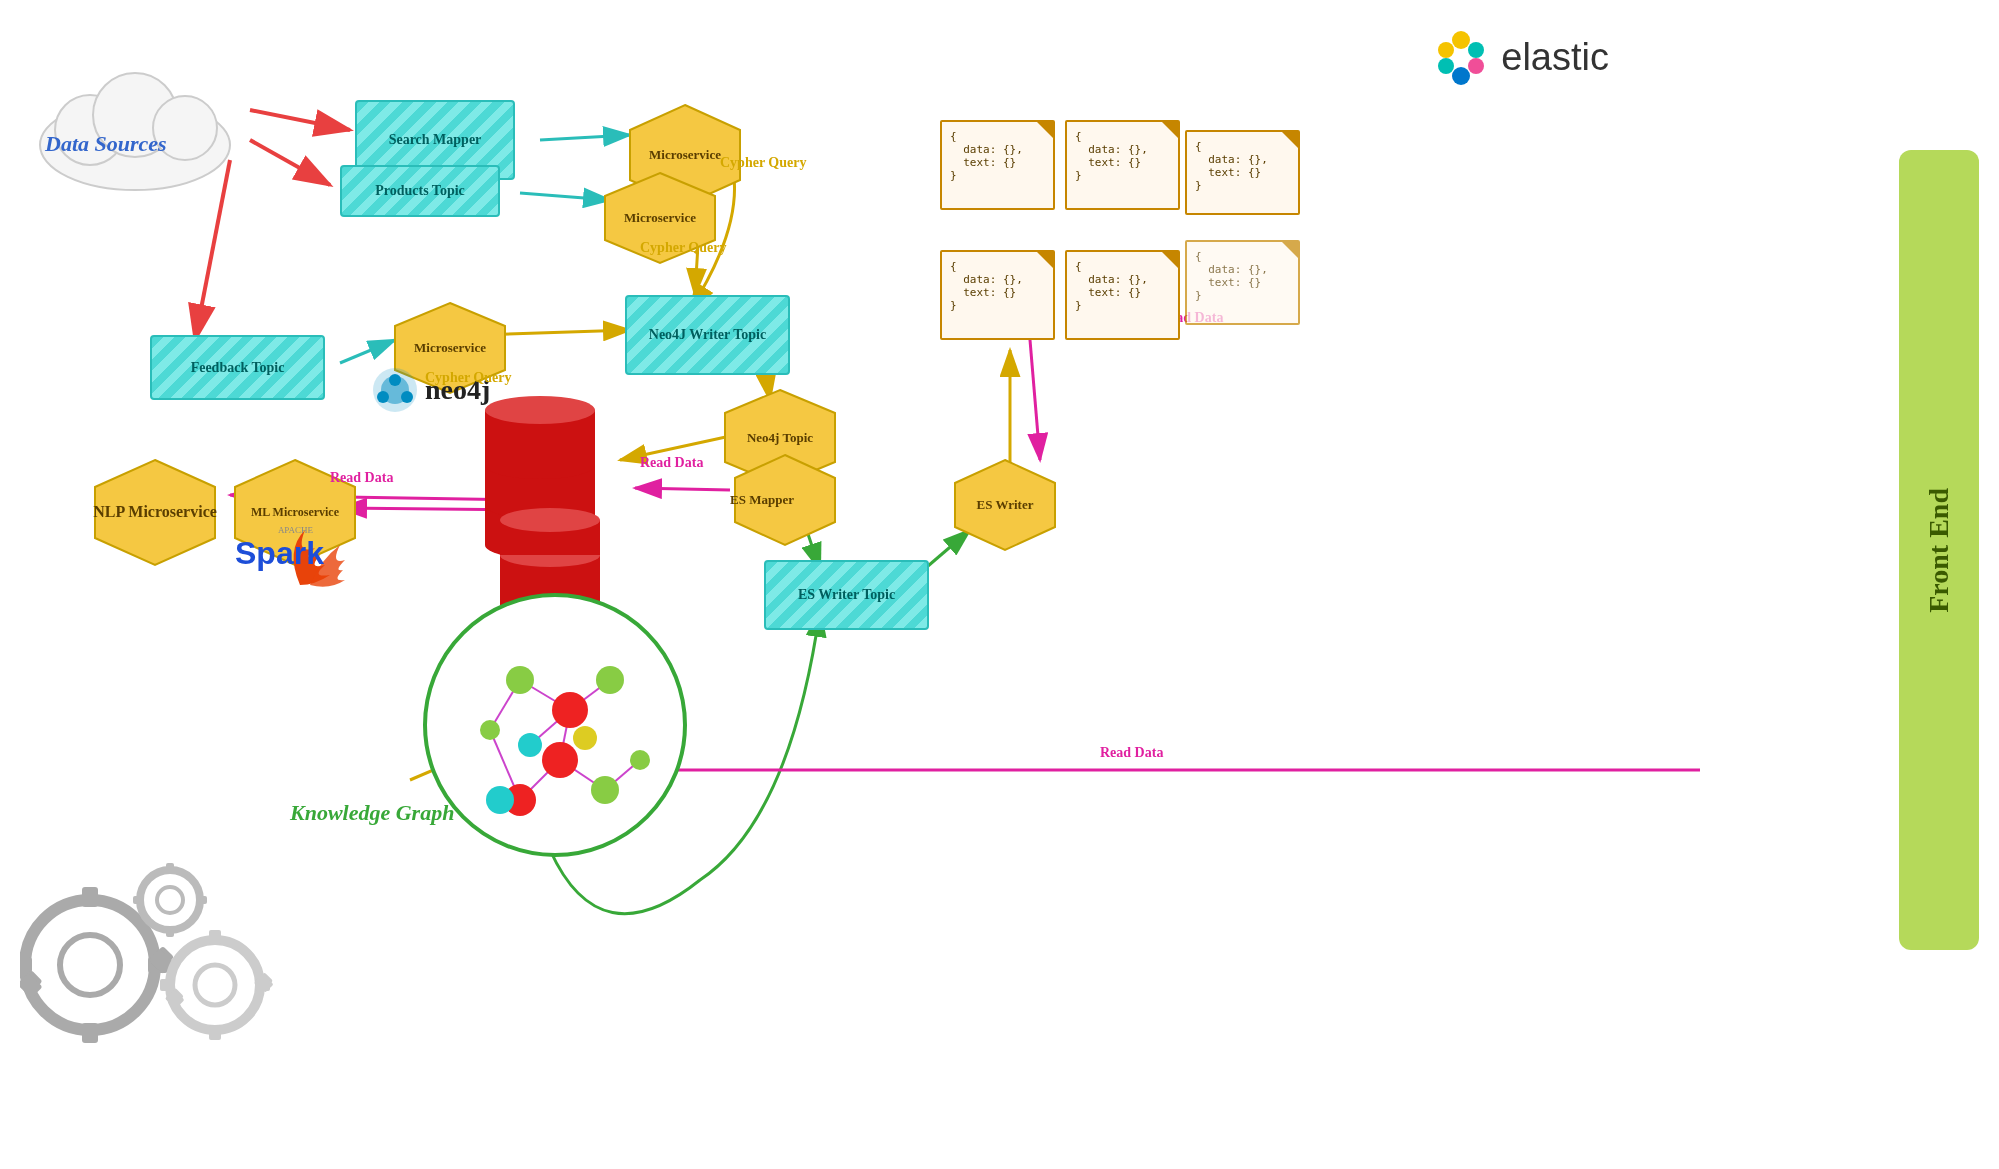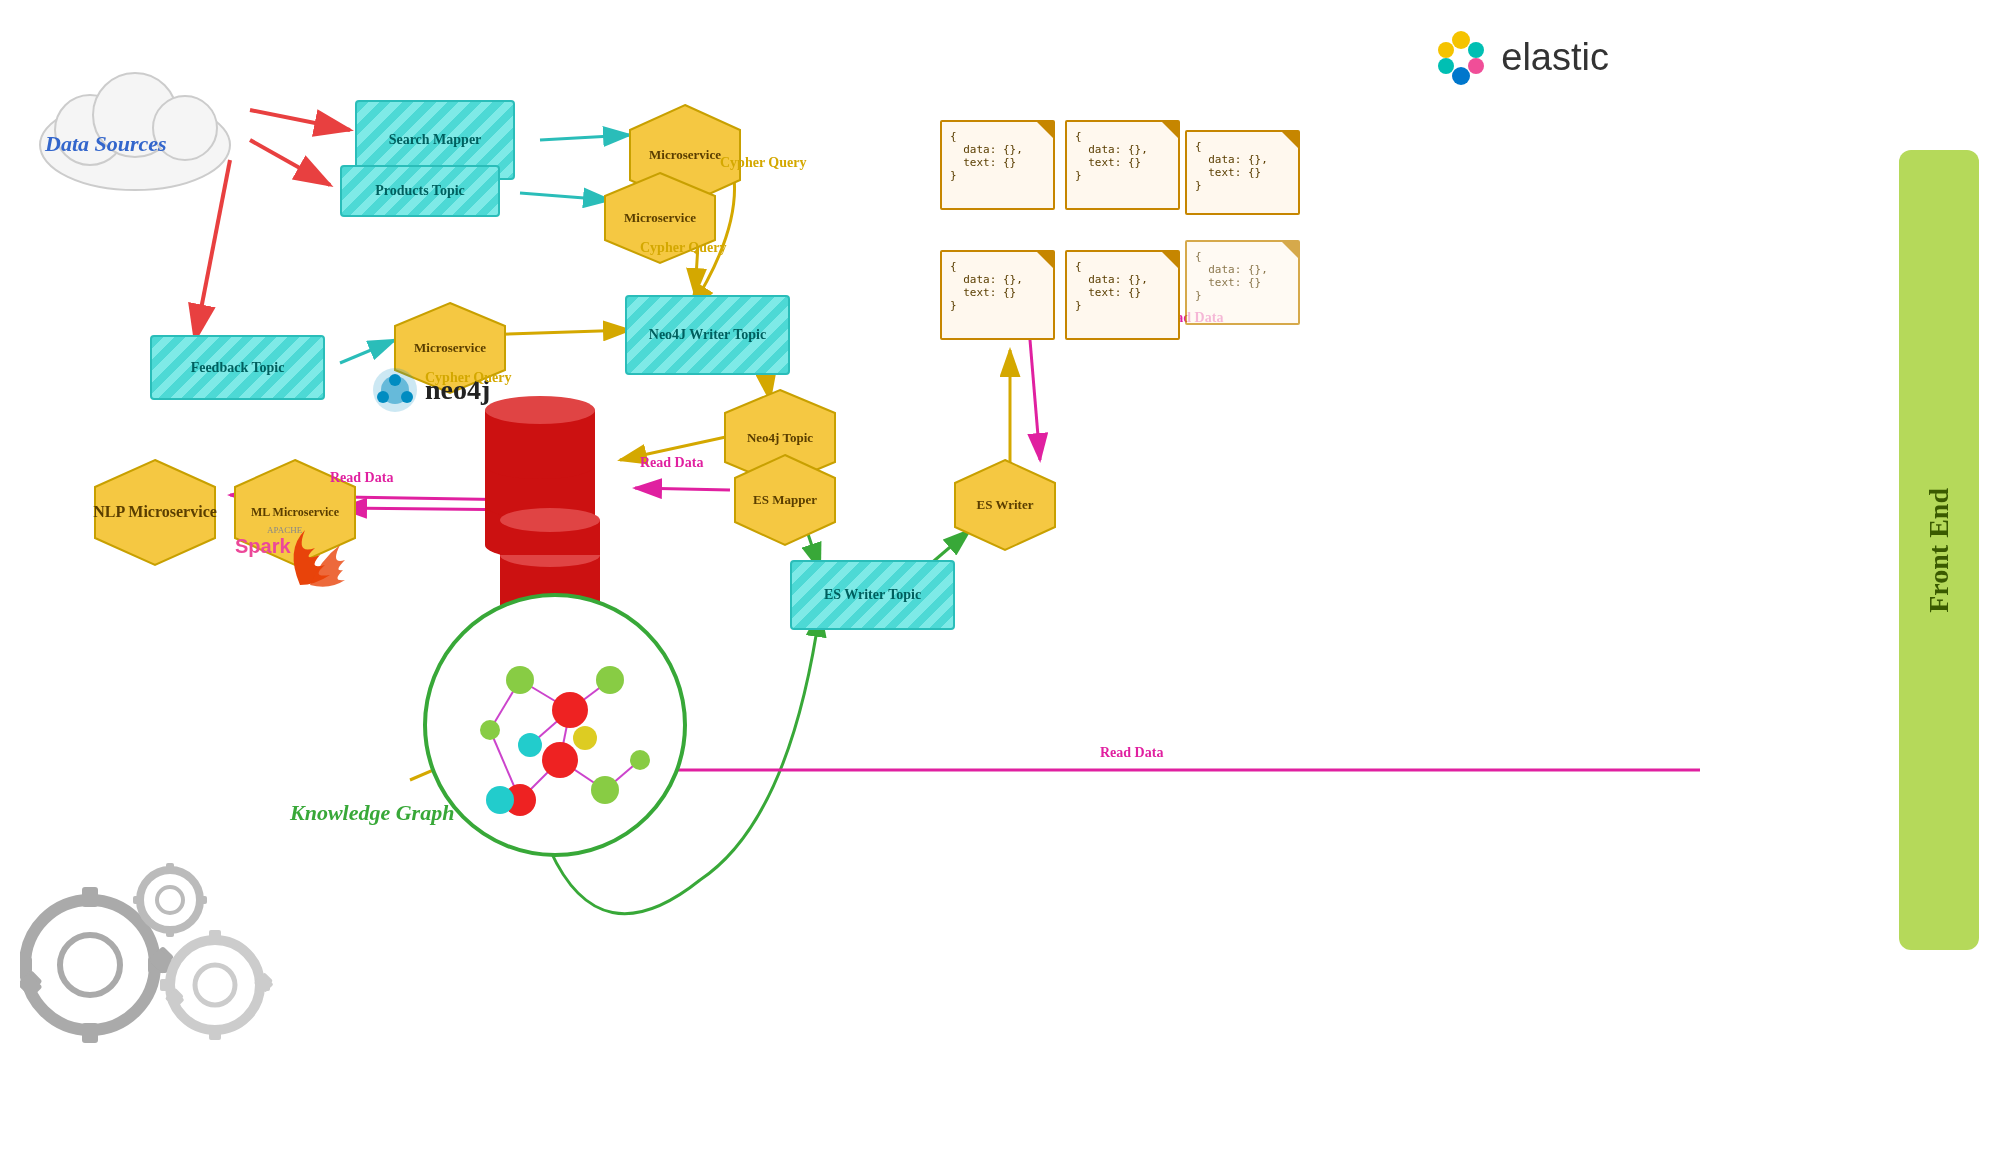--- a/index.html
+++ b/index.html
@@ -200,21 +200,21 @@
   </div>
 
   <div class="topic-box" style="left:150px;top:335px;width:175px;height:65px;">
     <span>Feedback Topic</span>
   </div>
 
   <div class="topic-box" style="left:625px;top:295px;width:165px;height:80px;">
     <span>Neo4J Writer Topic</span>
   </div>
 
-  <div class="topic-box" style="left:790px;top:560px;width:165px;height:70px;">
+  <div class="topic-box" style="left:764px;top:560px;width:165px;height:70px;">
     <span>ES Writer Topic</span>
   </div>
 
   <div style="position:absolute;left:625px;top:100px;width:120px;height:110px;display:flex;align-items:center;justify-content:center;">
     <svg width="120" height="110" viewBox="0 0 120 110">
       <polygon points="60,5 115,30 115,80 60,105 5,80 5,30" fill="#f5c842" stroke="#c8a000" stroke-width="2"></polygon>
     </svg>
     <span style="position:absolute;font-size:13px;font-weight:bold;color:#5a3e00;text-align:center;z-index:2;">Microservice</span>
   </div>
 
@@ -232,21 +232,21 @@
     <span style="position:absolute;font-size:13px;font-weight:bold;color:#5a3e00;text-align:center;z-index:2;">Microservice</span>
   </div>
 
   <div style="position:absolute;left:720px;top:385px;width:120px;height:105px;display:flex;align-items:center;justify-content:center;">
     <svg width="120" height="105" viewBox="0 0 120 105">
       <polygon points="60,5 115,28 115,77 60,100 5,77 5,28" fill="#f5c842" stroke="#c8a000" stroke-width="2"></polygon>
     </svg>
     <span style="position:absolute;font-size:13px;font-weight:bold;color:#5a3e00;text-align:center;z-index:2;">Neo4j Topic</span>
   </div>
 
-  <div style="position:absolute;left:730px;top:450px;width:110px;height:100px;display:flex;align-items:center;justify-content:center;">
+  <div style="position:absolute;left:730px;top:450px;width:110px;height:100px;display:flex;align-items:center;justify-content:flex-start;">
     <svg width="110" height="100" viewBox="0 0 110 100">
       <polygon points="55,5 105,28 105,72 55,95 5,72 5,28" fill="#f5c842" stroke="#c8a000" stroke-width="2"></polygon>
     </svg>
     <span style="position:absolute;font-size:13px;font-weight:bold;color:#5a3e00;text-align:center;z-index:2;">ES Mapper</span>
   </div>
 
   <div style="position:absolute;left:950px;top:455px;width:110px;height:100px;display:flex;align-items:center;justify-content:center;">
     <svg width="110" height="100" viewBox="0 0 110 100">
       <polygon points="55,5 105,28 105,72 55,95 5,72 5,28" fill="#f5c842" stroke="#c8a000" stroke-width="2"></polygon>
     </svg>
@@ -414,21 +414,21 @@
   <div style="position:absolute;left:225px;top:520px;">
     <svg width="150" height="80" viewBox="0 0 150 80">
 
       <ellipse cx="95" cy="55" rx="50" ry="18" fill="none"></ellipse>
 
       <path d="M75,65 Q60,30 80,10 Q70,35 90,28 Q75,42 95,35 Q82,50 100,45 Q85,58 105,55 Q90,65 75,65Z" fill="#e8430a"></path>
       <path d="M85,65 Q95,40 115,25 Q105,45 120,40 Q108,52 118,50 Q106,62 120,60 Q105,70 85,65Z" fill="#e8430a" opacity="0.8"></path>
     </svg>
     <div style="position:absolute;top:5px;left:10px;">
       <span style="font-size:9px;color:#888;display:block;text-align:center;margin-left:32px;">APACHE</span>
-      <span style="font-size:20px;font-weight:bold;color:#ec4899;font-family:Arial,sans-serif;">Spark</span>
+      <span style="font-size:32px;font-weight:bold;color:#1d4ed8;font-family:Arial,sans-serif;">Spark</span>
     </div>
   </div>
 
   <div style="position:absolute;left:20px;bottom:100px;">
     <svg width="300" height="220" viewBox="0 0 300 220">
 
       <g transform="translate(70,120)">
         <circle cx="0" cy="0" r="65" fill="none" stroke="#aaa" stroke-width="12"></circle>
         <circle cx="0" cy="0" r="30" fill="white" stroke="#aaa" stroke-width="6"></circle>
 

